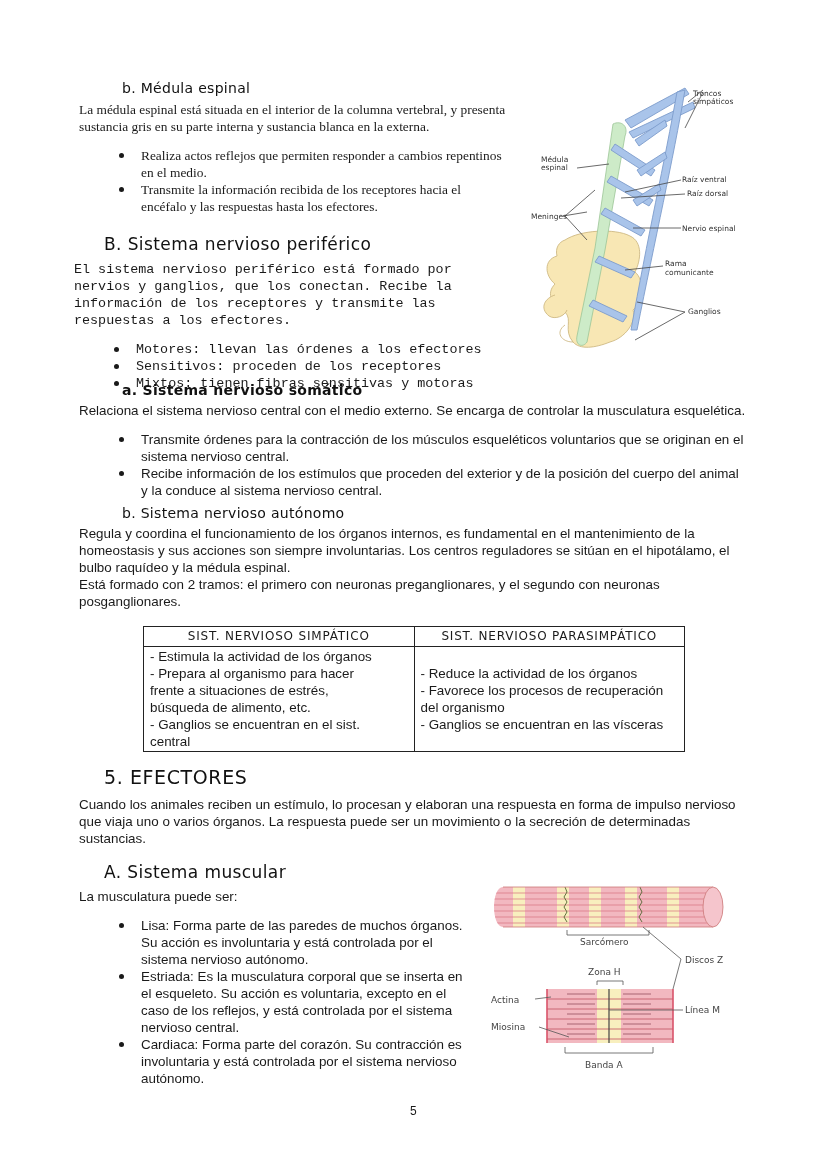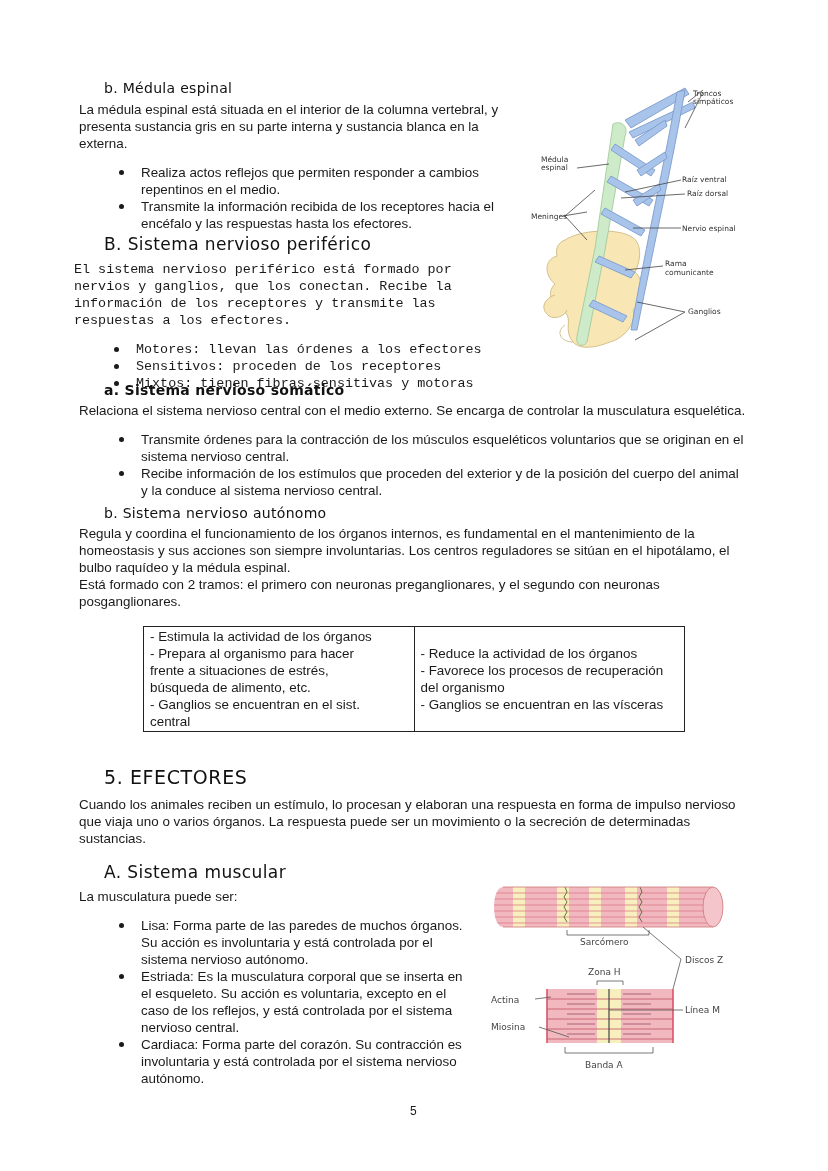--- a/index.html
+++ b/index.html
@@ -1,38 +1,38 @@
 <!DOCTYPE html>
 <html><head>
 <meta charset="utf-8">
 <style>
   html,body{margin:0;padding:0;background:#ffffff;}
   body{width:828px;height:1171px;position:relative;overflow:hidden;
        font-family:"Liberation Sans",sans-serif;color:#1a1a1a;font-size:13.4px;line-height:17px;}
   .abs{position:absolute;}
   .h-hand{font-family:"DejaVu Sans",sans-serif;font-weight:normal;color:#111;}
-  .h3{font-size:14px;letter-spacing:0.3px;}
+  .h3{font-size:14px;letter-spacing:0.3px;margin-left:18px;}
   .h2{font-size:17px;letter-spacing:0.4px;}
   .h1{font-size:19px;letter-spacing:0.6px;}
   .para{margin:0;}
   ul.bl{list-style:none;margin:12px;padding:0;}
   ul.bl li{position:relative;padding-left:50px;}
   ul.bl li::before{content:"";position:absolute;left:28px;top:6px;width:5px;height:5px;border-radius:50%;background:#1a1a1a;}
   table.cmp{border-collapse:collapse;width:542px;font-size:13.4px;line-height:17px;}
   table.cmp th{border:1.3px solid #222;font-weight:normal;font-family:"DejaVu Sans",sans-serif;font-size:12px;letter-spacing:0.8px;height:19px;padding:0;text-align:center;}
   table.cmp td{border:1.3px solid #222;vertical-align:middle;padding:1px 6px 1px 6px;width:50%;}
   .cell-line{display:block;}
   .pagenum{font-size:12px;}
   svg text{font-family:"DejaVu Sans",sans-serif;}
 </style>
 </head>
 <body>
 
 <div class="abs h-hand h3" style="left:104px;top:80px;">b.  Médula espinal</div>
-<div class="abs" style="left:79px;top:101px;width:440px;">
+<div class="abs" style="left:79px;top:101px;width:440px;font-family:Liberation Serif, serif;">
   <p class="para">La médula espinal está situada en el interior de la columna vertebral, y presenta sustancia gris en su parte interna y sustancia blanca en la externa.</p>
   <ul class="bl">
     <li>Realiza actos reflejos que permiten responder a cambios repentinos en el medio.</li>
     <li>Transmite la información recibida de los receptores hacia el encéfalo y las respuestas hasta los efectores.</li>
   </ul>
 </div>
 
 <div class="abs h-hand h2" style="left:104px;top:236px;">B.  Sistema nervioso periférico</div>
 <div class="abs" style="left:74px;top:261px;width:440px;font-family:Liberation Mono, monospace;">
   <p class="para">El sistema nervioso periférico está formado por nervios y ganglios, que los conectan. Recibe la información de los receptores y transmite las respuestas a los efectores.</p>
@@ -103,20 +103,24 @@
 
 <div class="abs h-hand h3" style="left:104px;top:505px;">b.  Sistema nervioso autónomo</div>
 <div class="abs" style="left:79px;top:525px;width:680px;">
   <p class="para">Regula y coordina el funcionamiento de los órganos internos, es fundamental en el mantenimiento de la homeostasis y sus acciones son siempre involuntarias. Los centros reguladores se sitúan en el hipotálamo, el bulbo raquídeo y la médula espinal.</p>
   <p class="para">Está formado con 2 tramos: el primero con neuronas preganglionares, y el segundo con neuronas posganglionares.</p>
 </div>
 
 <div class="abs" style="left:143px;top:626px;">
   <table class="cmp">
     <tbody>
+        <tr>
+      <th>SIST. NERVIOSO SIMPÁTICO</th>
+      <th>SIST. NERVIOSO PARASIMPÁTICO</th>
+    </tr>
     <tr>
       <td>
         <span class="cell-line">- Estimula la actividad de los órganos</span>
         <span class="cell-line">- Prepara al organismo para hacer</span>
         <span class="cell-line">frente a situaciones de estrés,</span>
         <span class="cell-line">búsqueda de alimento, etc.</span>
         <span class="cell-line">- Ganglios se encuentran en el sist.</span>
         <span class="cell-line">central</span>
       </td>
       <td>

